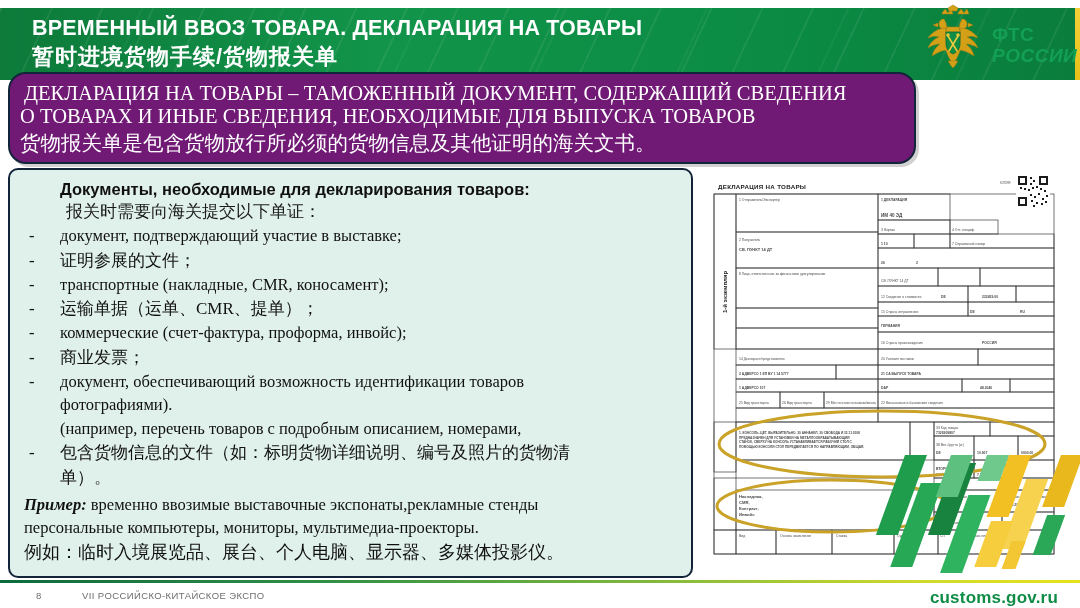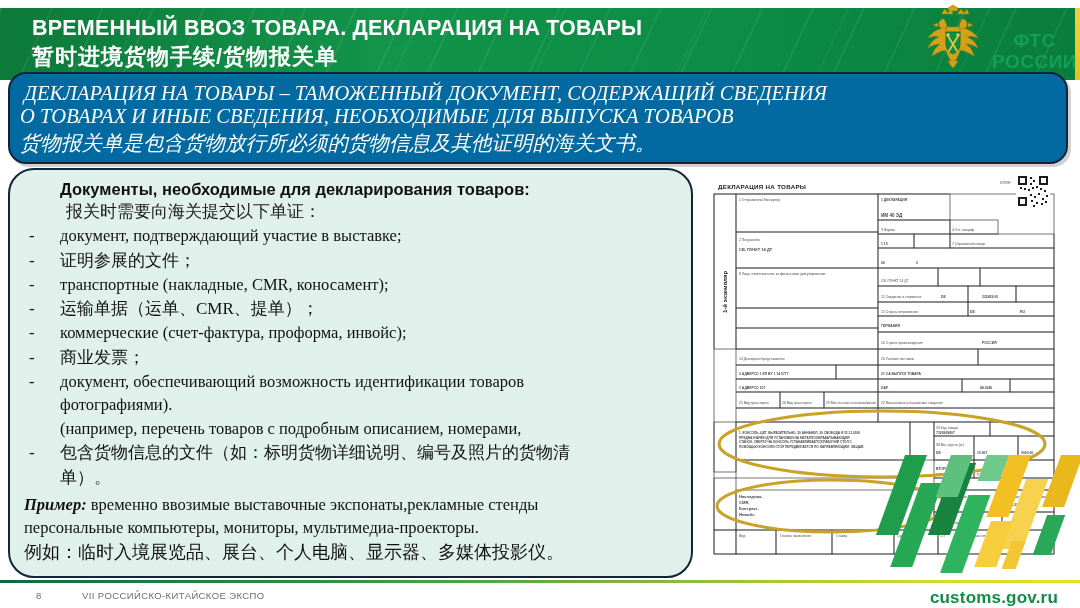--- a/index.html
+++ b/index.html
@@ -69,41 +69,39 @@
     left: 918px; top: 2px;
     width: 152px; height: 70px;
   }
   .eagle {
     position: absolute;
     left: 2px; top: 2px;
     width: 66px; height: 66px;
   }
   .logo-text {
     position: absolute;
-    left: 74px; top: 28px;
+    left: 74px; top: 22px;
     color: #13a055;
     font-weight: 700;
     line-height: 21px;
     font-size: 19px;
     letter-spacing: 0.5px;
-    text-align: center;
-  }
-  .logo-text .l2 { font-size: 19px; }
+  }
+  .logo-text .l2 { font-size: 19px; font-style: italic; }
 
   
   .banner {
     position: absolute;
     left: 8px; top: 72px;
-    width: 1060px; height: 92px;
-    background: #0369a1;
+    width: 908px; height: 92px;
+    background: #701a75;
     border: 2.5px solid #13243a;
     border-radius: 18px;
     box-sizing: border-box;
     box-shadow: 3px 3px 0 rgba(0,0,0,0.18);
-    font-style: italic;
   }
   .banner-l1, .banner-l2 {
     color: #ffffff;
     font-family: "Liberation Serif", serif;
     font-size: 20.5px;
     line-height: 23px;
     white-space: nowrap;
   }
   .banner-l1 { position: absolute; left: 14px; top: 8px; }
   .banner-l2 { position: absolute; left: 10px; top: 31px; }
@@ -118,21 +116,21 @@
     text-align: center;
   }
 
   
   .body-panel {
     position: absolute;
     left: 8px; top: 168px;
     width: 685px; height: 410px;
     background: #e0f1ec;
     border: 2.5px solid #13243a;
-    border-radius: 26px;
+    border-radius: 10px;
     box-sizing: border-box;
   }
   .body-inner {
     position: absolute;
     left: 0; top: 0;
     width: 685px; height: 410px;
     padding: 8px 10px 0 10px;
     box-sizing: border-box;
   }
 

